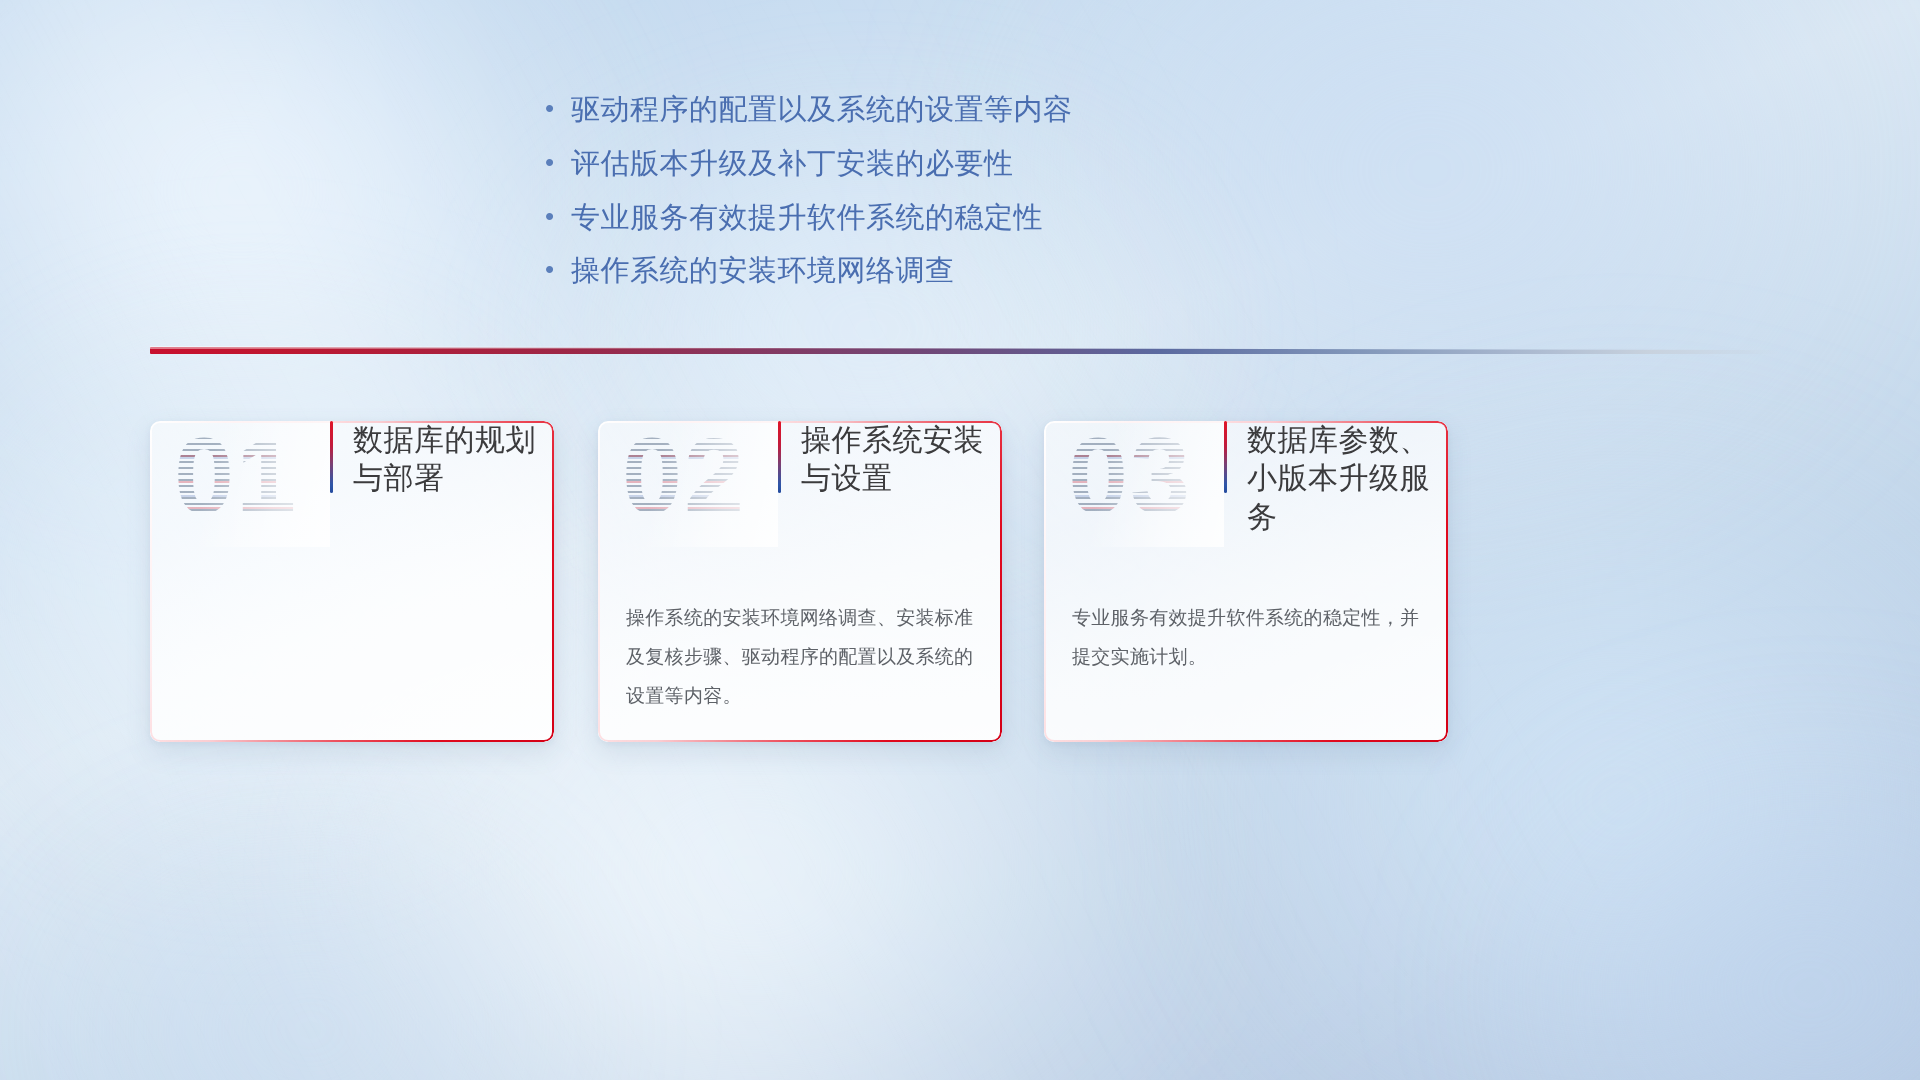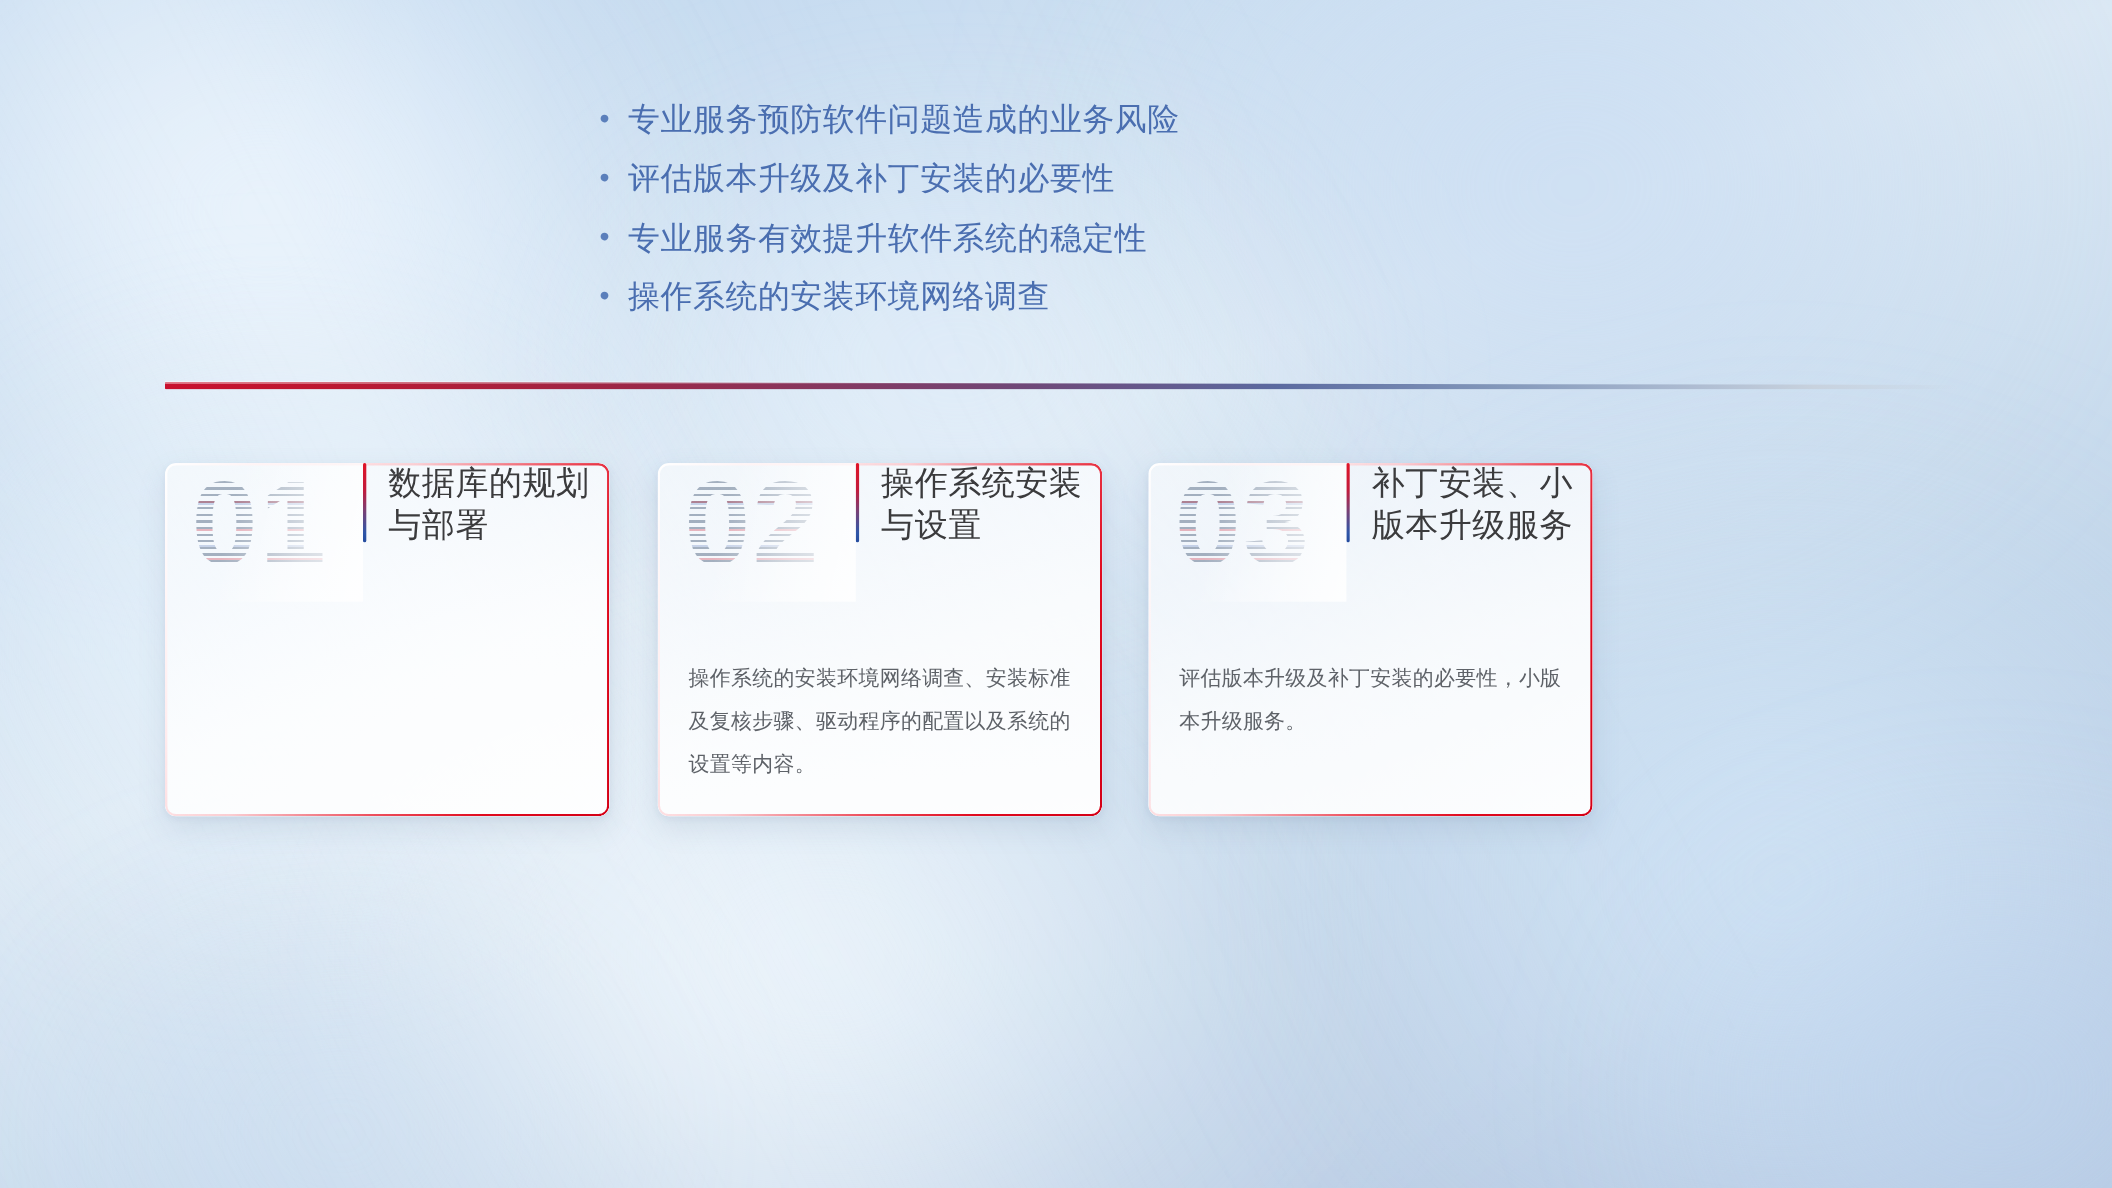--- a/index.html
+++ b/index.html
@@ -204,21 +204,21 @@
   <div class="glow g5"></div>
   <div class="glow g6"></div>
   <div class="glow g7"></div>
   <div class="glow g8"></div>
   <div class="sheen"></div>
 </div>
 
 <div id="bullets">
   <div class="bullet">
     <span class="bullet-dot">•</span>
-    <span class="bullet-text">专业服务预防软件问题造成的业务风险</span>
+    <span class="bullet-text">驱动程序的配置以及系统的设置等内容</span>
   </div>
   <div class="bullet">
     <span class="bullet-dot">•</span>
     <span class="bullet-text">评估版本升级及补丁安装的必要性</span>
   </div>
   <div class="bullet">
     <span class="bullet-dot">•</span>
     <span class="bullet-text">专业服务有效提升软件系统的稳定性</span>
   </div>
   <div class="bullet">
@@ -266,18 +266,18 @@
   <div class="card c3">
     <div class="card-edge"></div>
     <div class="card-head">
       <div class="ghost-wrap">
         <div class="ghost-num">03</div>
         <div class="ghost-num tintA">03</div>
         <div class="ghost-num tintB">03</div>
         <div class="ghost-fade"></div>
       </div>
       <div class="v-divider"></div>
-      <div class="card-title">补丁安装、小版本升级服务</div>
+      <div class="card-title">数据库参数、小版本升级服务</div>
     </div>
-    <div class="card-body">评估版本升级及补丁安装的必要性，小版本升级服务。</div>
+    <div class="card-body">专业服务有效提升软件系统的稳定性，并提交实施计划。</div>
   </div>
 
 </div>
 
 </body></html>

